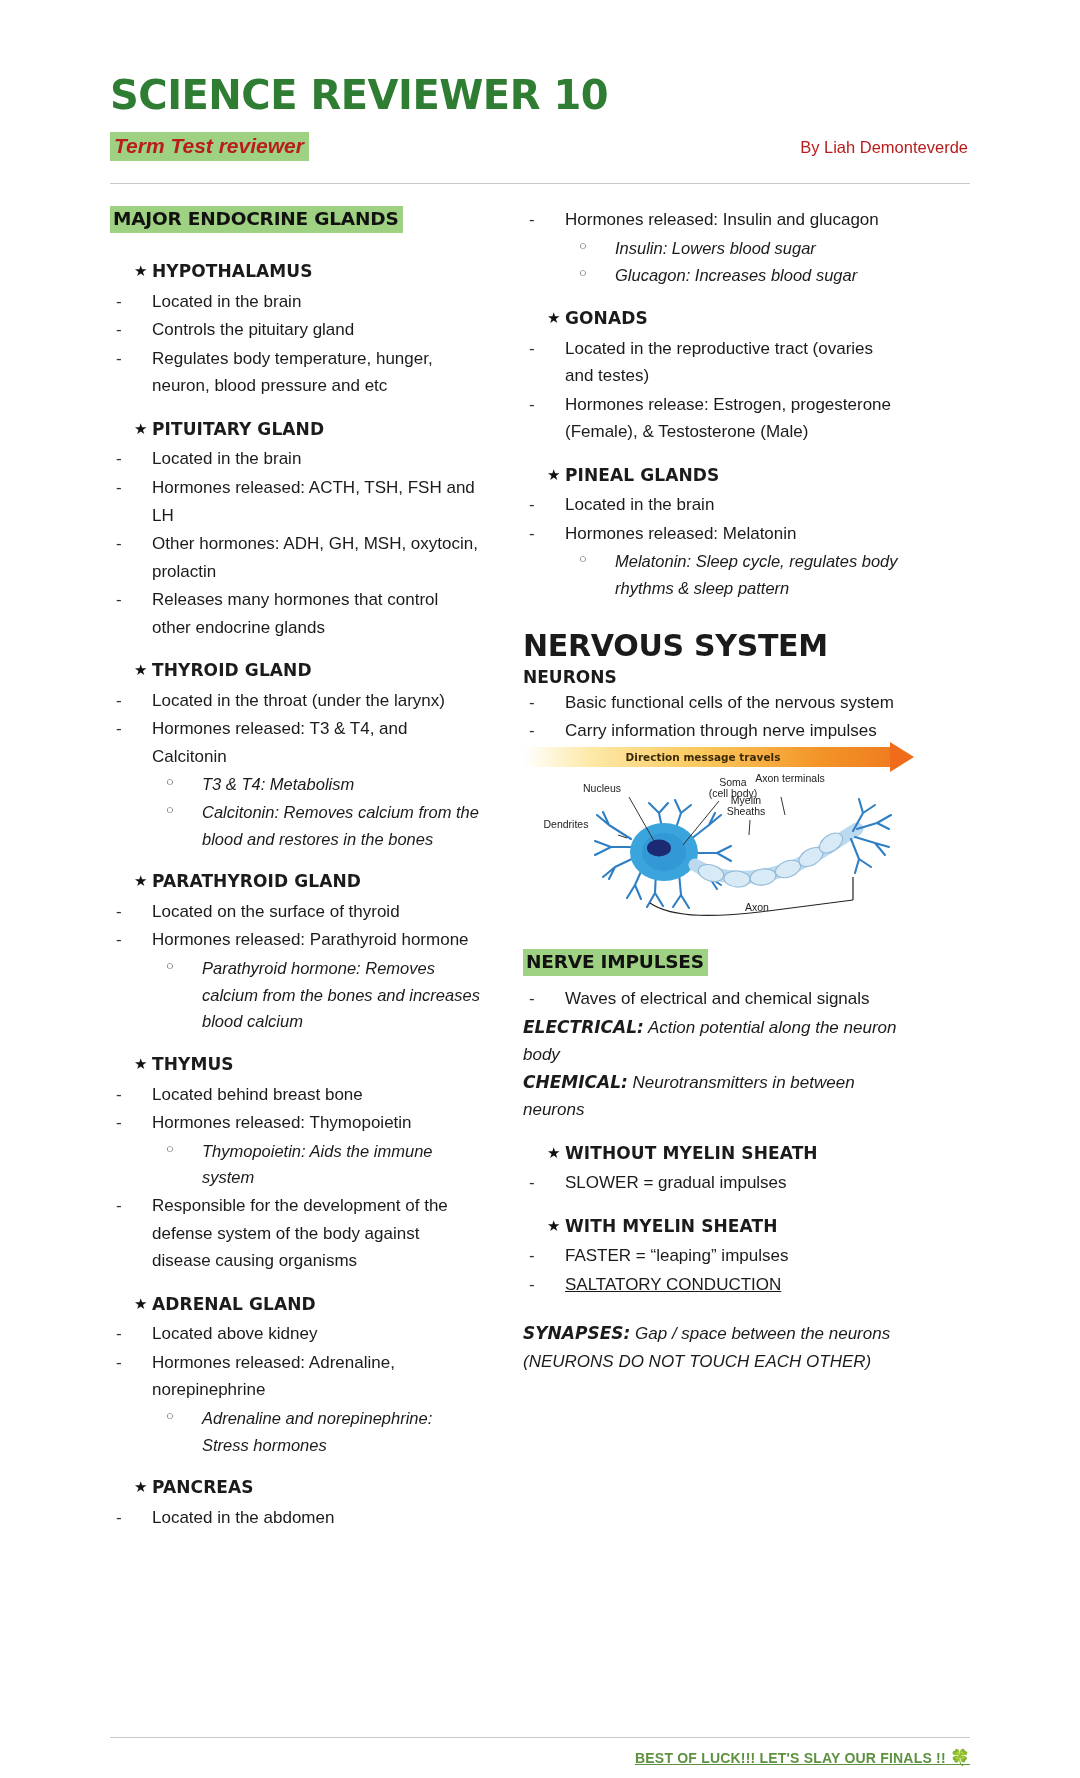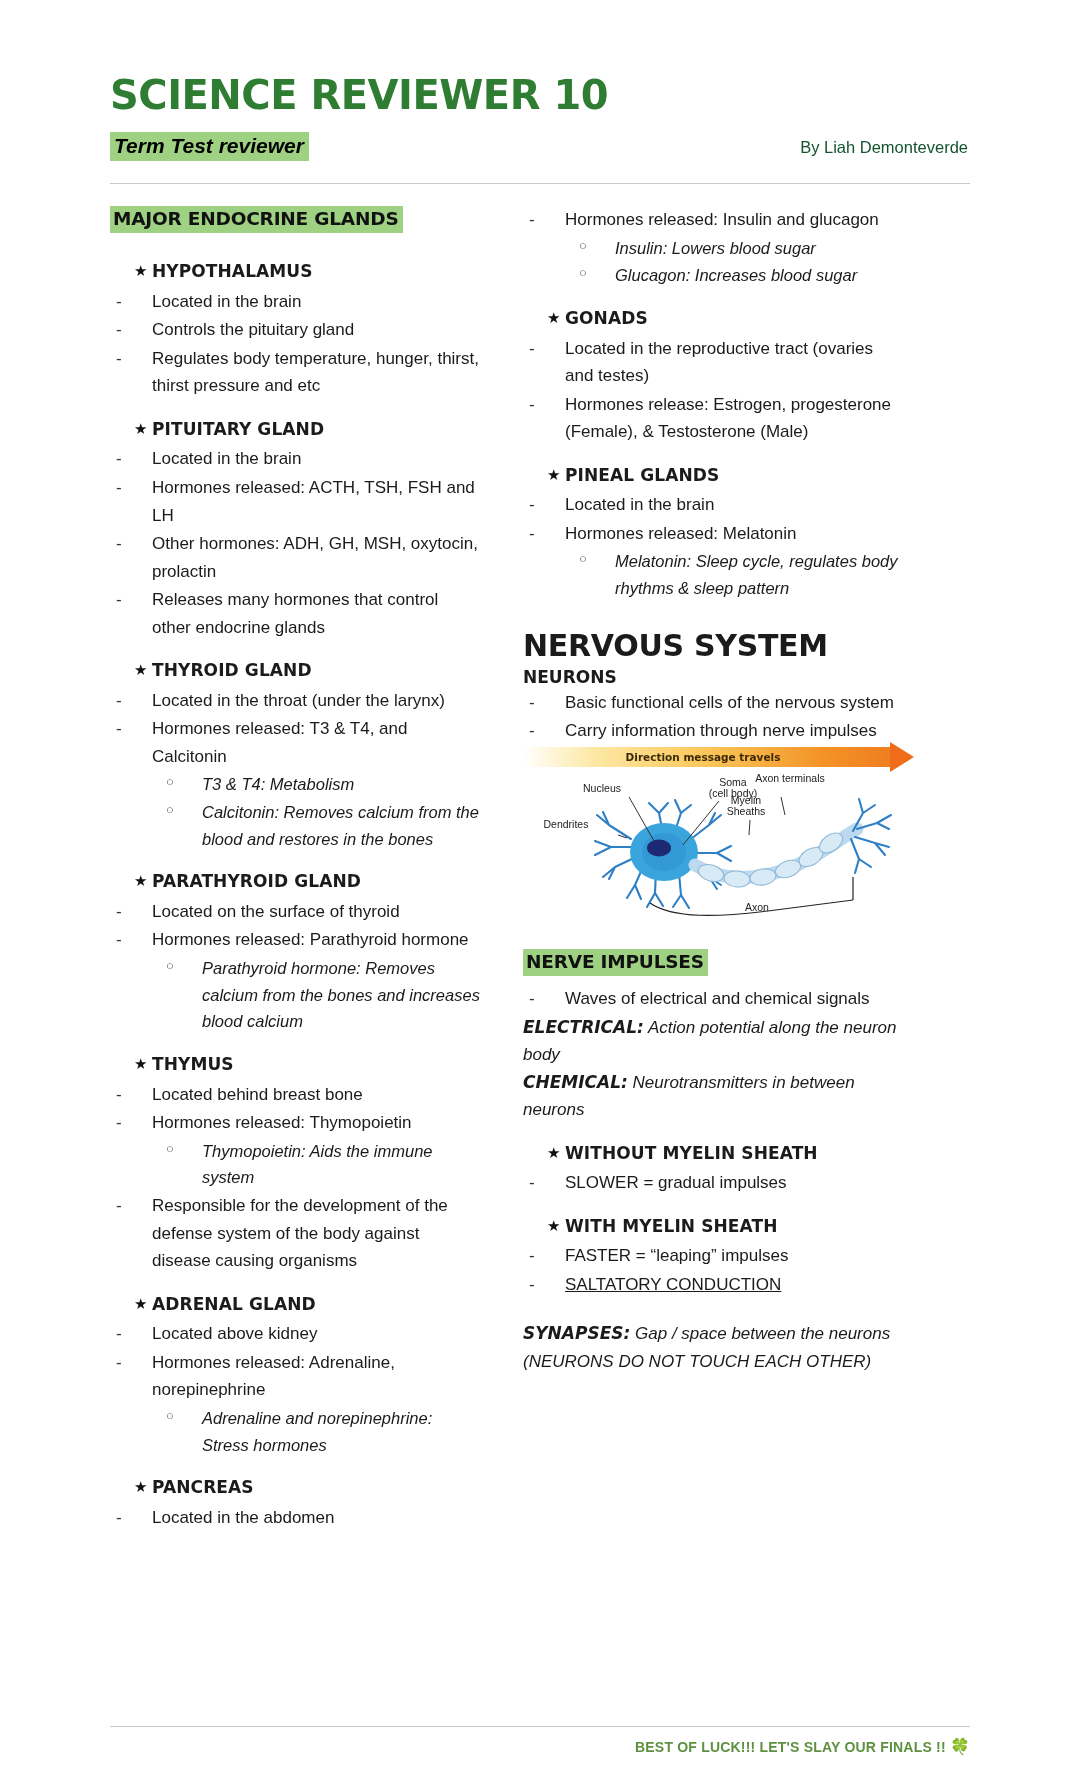--- a/index.html
+++ b/index.html
@@ -26,29 +26,29 @@
   }
   .subtitle-row {
     display:flex;
     align-items:baseline;
     justify-content:space-between;
     margin-top:14px;
   }
   .subtitle {
     display:inline-block;
     background:#9fd183;
-    color:#000000;
+    color:#b91c1c;
     font-style:italic;
     font-weight:bold;
     font-size:21px;
     padding:2px 5px 3px 4px;
     line-height:1.15;
   }
   .byline {
-    color:#14532d;
+    color:#b91c1c;
     font-size:16.5px;
     padding-right:2px;
   }
   .rule {
     border:0;
     border-top:1px solid #c9c9c9;
     margin:22px 0 0 0;
   }
 
   
@@ -203,21 +203,22 @@
   }
   .footer .rule2 {
     border:0;border-top:1px solid #c9c9c9;margin:0 0 10px 0;
   }
   .footer-text {
     text-align:right;
     color:#5d9140;
     font-size:14px;
     font-weight:bold;
     letter-spacing:0.2px;
-    padding-bottom:22px;
+    padding-bottom:11px;
+    text-decoration:underline;
   }
   .clover { color:#2f9e3f; font-size:16px; }
 </style>
 </head>
 <body>
 
 <div class="page">
 
   <h1 class="doc-title">SCIENCE REVIEWER 10</h1>
 
@@ -240,21 +241,21 @@
           <div class="dash-item">
             <span class="bullet">-</span>
             <span class="txt">Located in the brain</span>
           </div>
           <div class="dash-item">
             <span class="bullet">-</span>
             <span class="txt">Controls the pituitary gland</span>
           </div>
           <div class="dash-item">
             <span class="bullet">-</span>
-            <span class="txt">Regulates body temperature, hunger, thirst, thirst pressure and etc</span>
+            <span class="txt">Regulates body temperature, hunger, neuron, blood pressure and etc</span>
           </div>
           <div class="star-item">
             <span class="bullet">★</span>
             <span class="label">PITUITARY GLAND</span>
           </div>
           <div class="dash-item">
             <span class="bullet">-</span>
             <span class="txt">Located in the brain</span>
           </div>
           <div class="dash-item">

